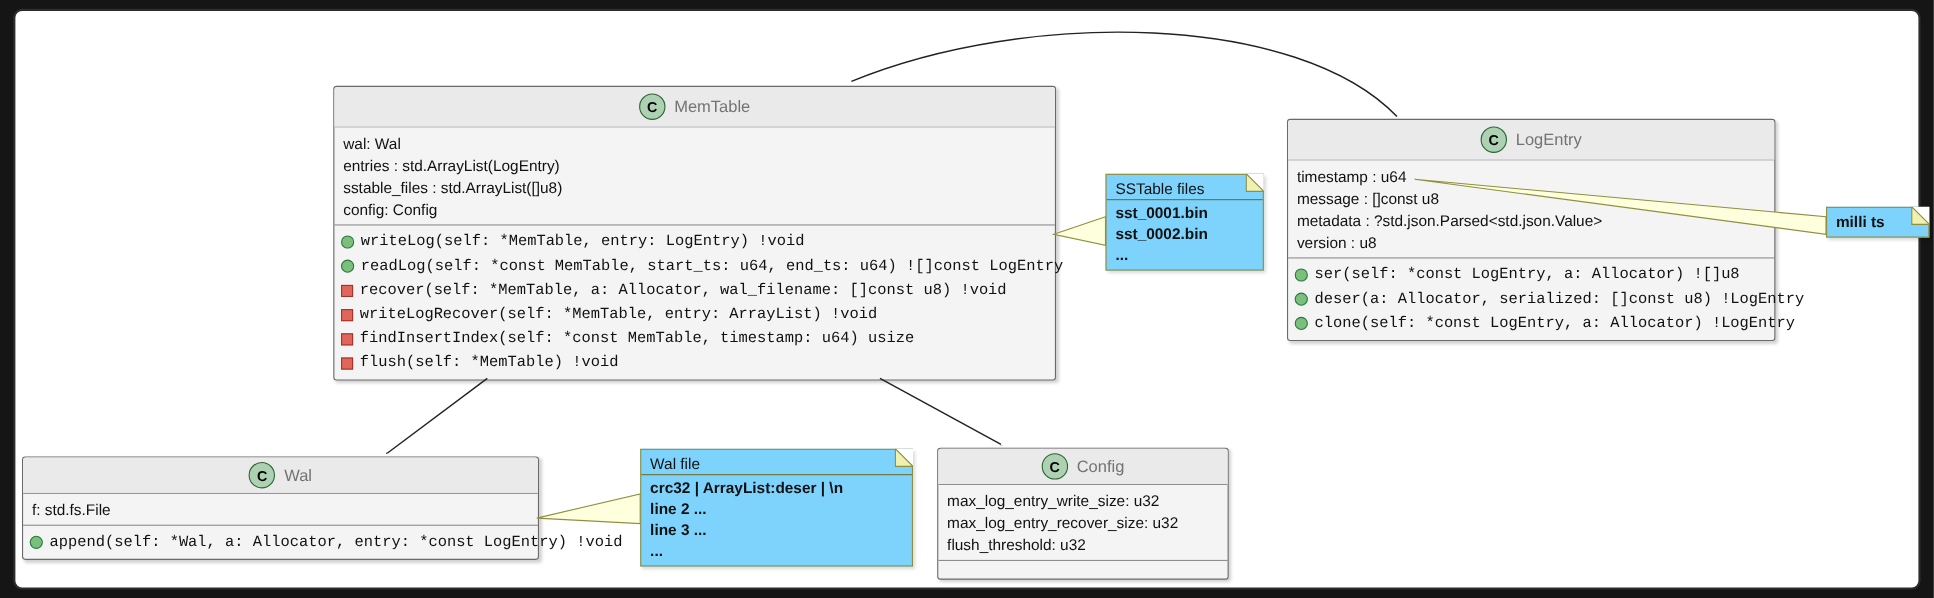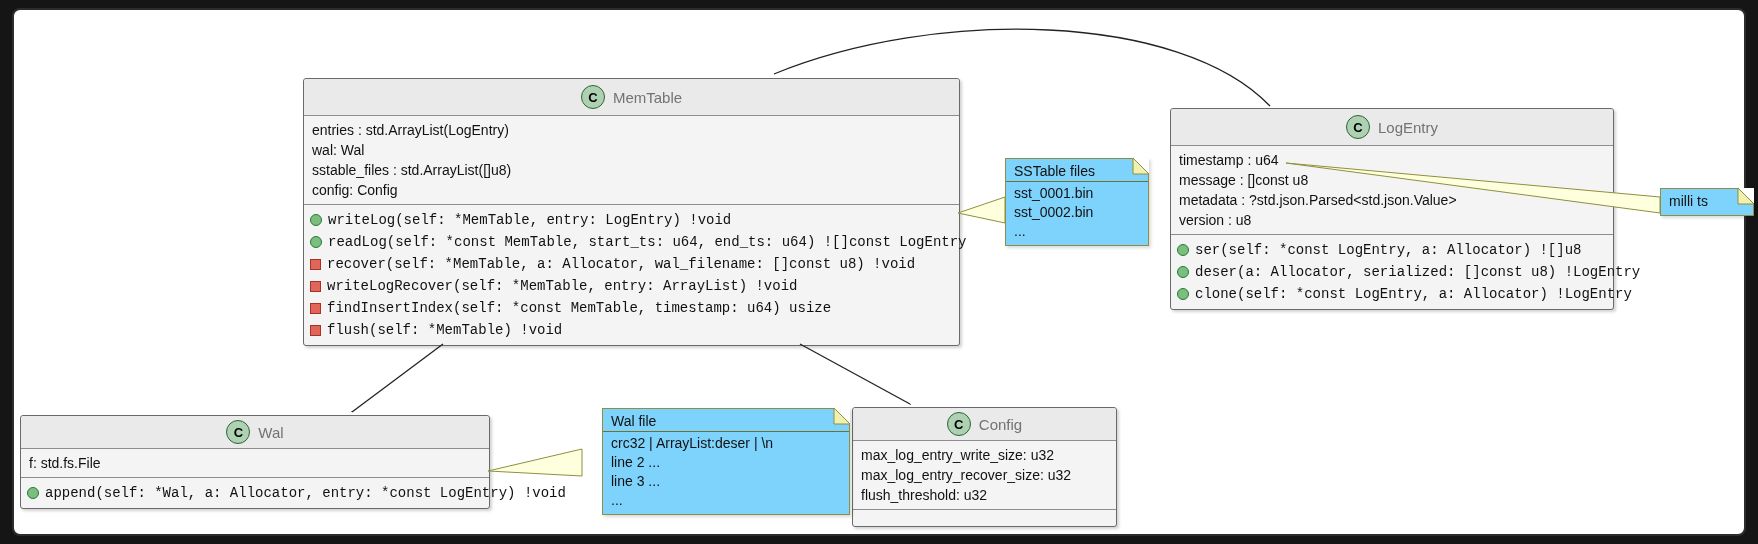--- a/index.html
+++ b/index.html
@@ -48,42 +48,42 @@
     position:absolute;
     background:#7dd3fc;border:1px solid #8f8f3f;
     box-shadow:2px 2px 3px rgba(0,0,0,0.15);
     font-size:14px;padding:3px 8px 4px 8px;
   }
   .note-title{
     line-height:19px;
     border-bottom:1px solid #70702f;
     margin:0 -8px 2px -8px;padding:0 8px;
   }
-  .note-line{line-height:19px;white-space:pre;}
+  .note-line{line-height:19px;white-space:pre;font-weight:bold;}
   .fold{position:absolute;top:-1px;right:-1px;}
   
   .overlay{position:absolute;left:0;top:0;pointer-events:none;}
 </style>
 </head>
 <body>
 
 <div class="panel"></div>
 
 <div class="classbox" style="left:303px;top:78px;width:655px">
   <div class="cls-header">
     <span class="c-circle">C</span>
     <span class="cls-title">MemTable</span>
   </div>
   <div class="cls-attrs">
 
   <div class="row attr-row">
+        <span>wal: Wal</span>
+      </div>
+      <div class="row attr-row">
         <span>entries : std.ArrayList(LogEntry)</span>
-      </div>
-      <div class="row attr-row">
-        <span>wal: Wal</span>
       </div>
       <div class="row attr-row">
         <span>sstable_files : std.ArrayList([]u8)</span>
       </div>
       <div class="row attr-row">
         <span>config: Config</span>
       </div>
     </div>
   <div class="cls-methods">
 
@@ -200,21 +200,21 @@
   </svg>
   <div class="note-title">SSTable files</div>
   <div>
 
   <div class="note-line"><span>sst_0001.bin</span></div>
       <div class="note-line"><span>sst_0002.bin</span></div>
       <div class="note-line"><span>...</span></div>
     </div>
 </div>
 
-<div class="note" style="left:602px;top:408px;width:230px">
+<div class="note" style="left:582px;top:408px;width:230px">
   <svg class="fold" width="17" height="17">
     <polygon points="1,0 17,0 17,16" fill="#ffffff"></polygon>
     <polygon points="1,0 1,16 17,16" fill="#f0f0b0" stroke="#8f8f3f" stroke-width="1"></polygon>
   </svg>
   <div class="note-title">Wal file</div>
   <div>
 
   <div class="note-line"><span>crc32 | ArrayList:deser | \n</span></div>
       <div class="note-line"><span>line 2 ...</span></div>
       <div class="note-line"><span>line 3 ...</span></div>

